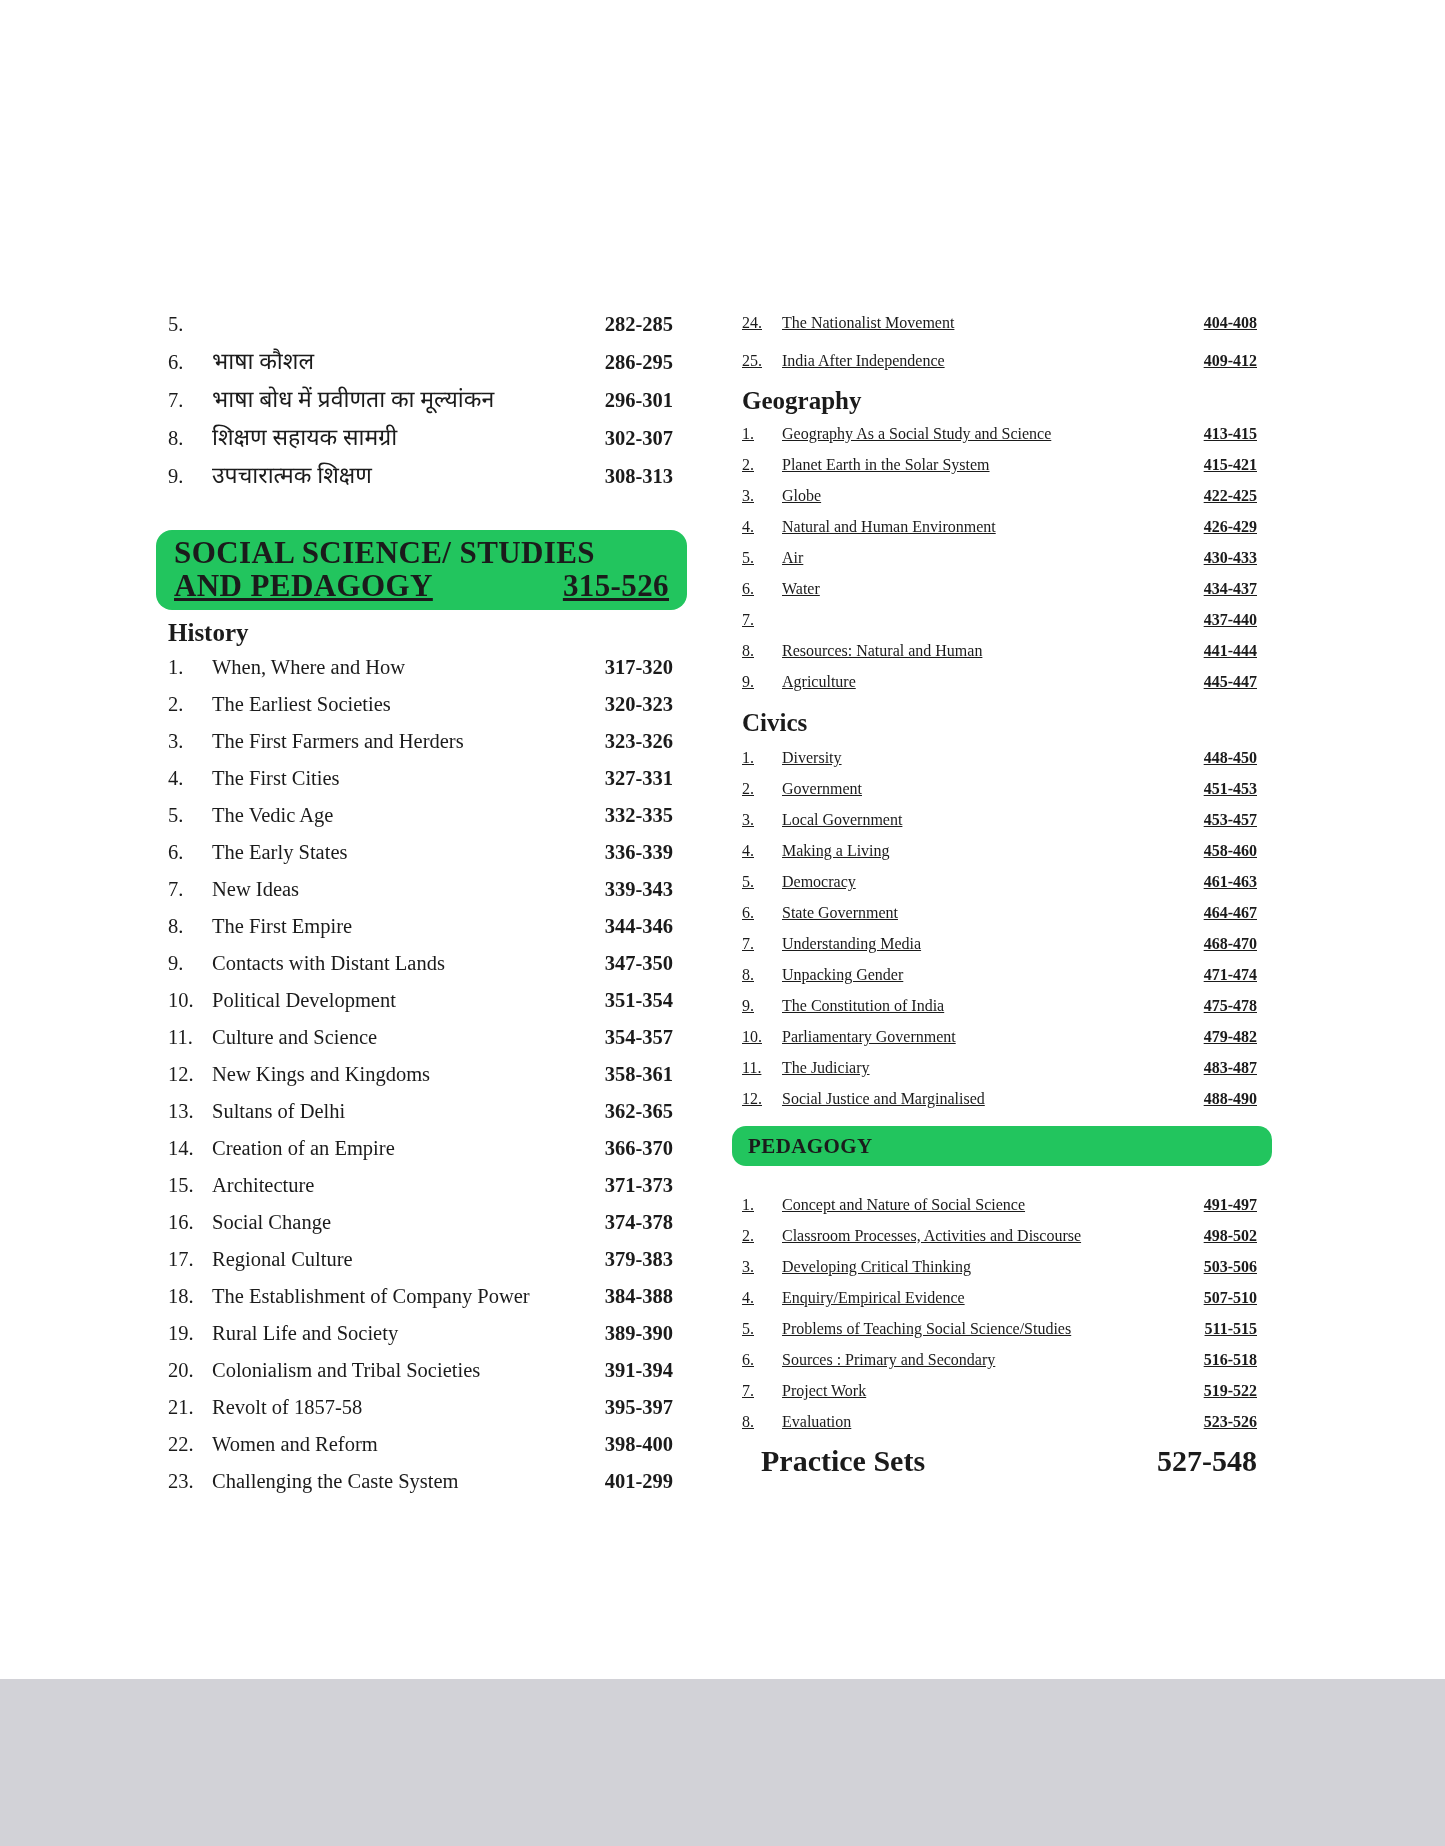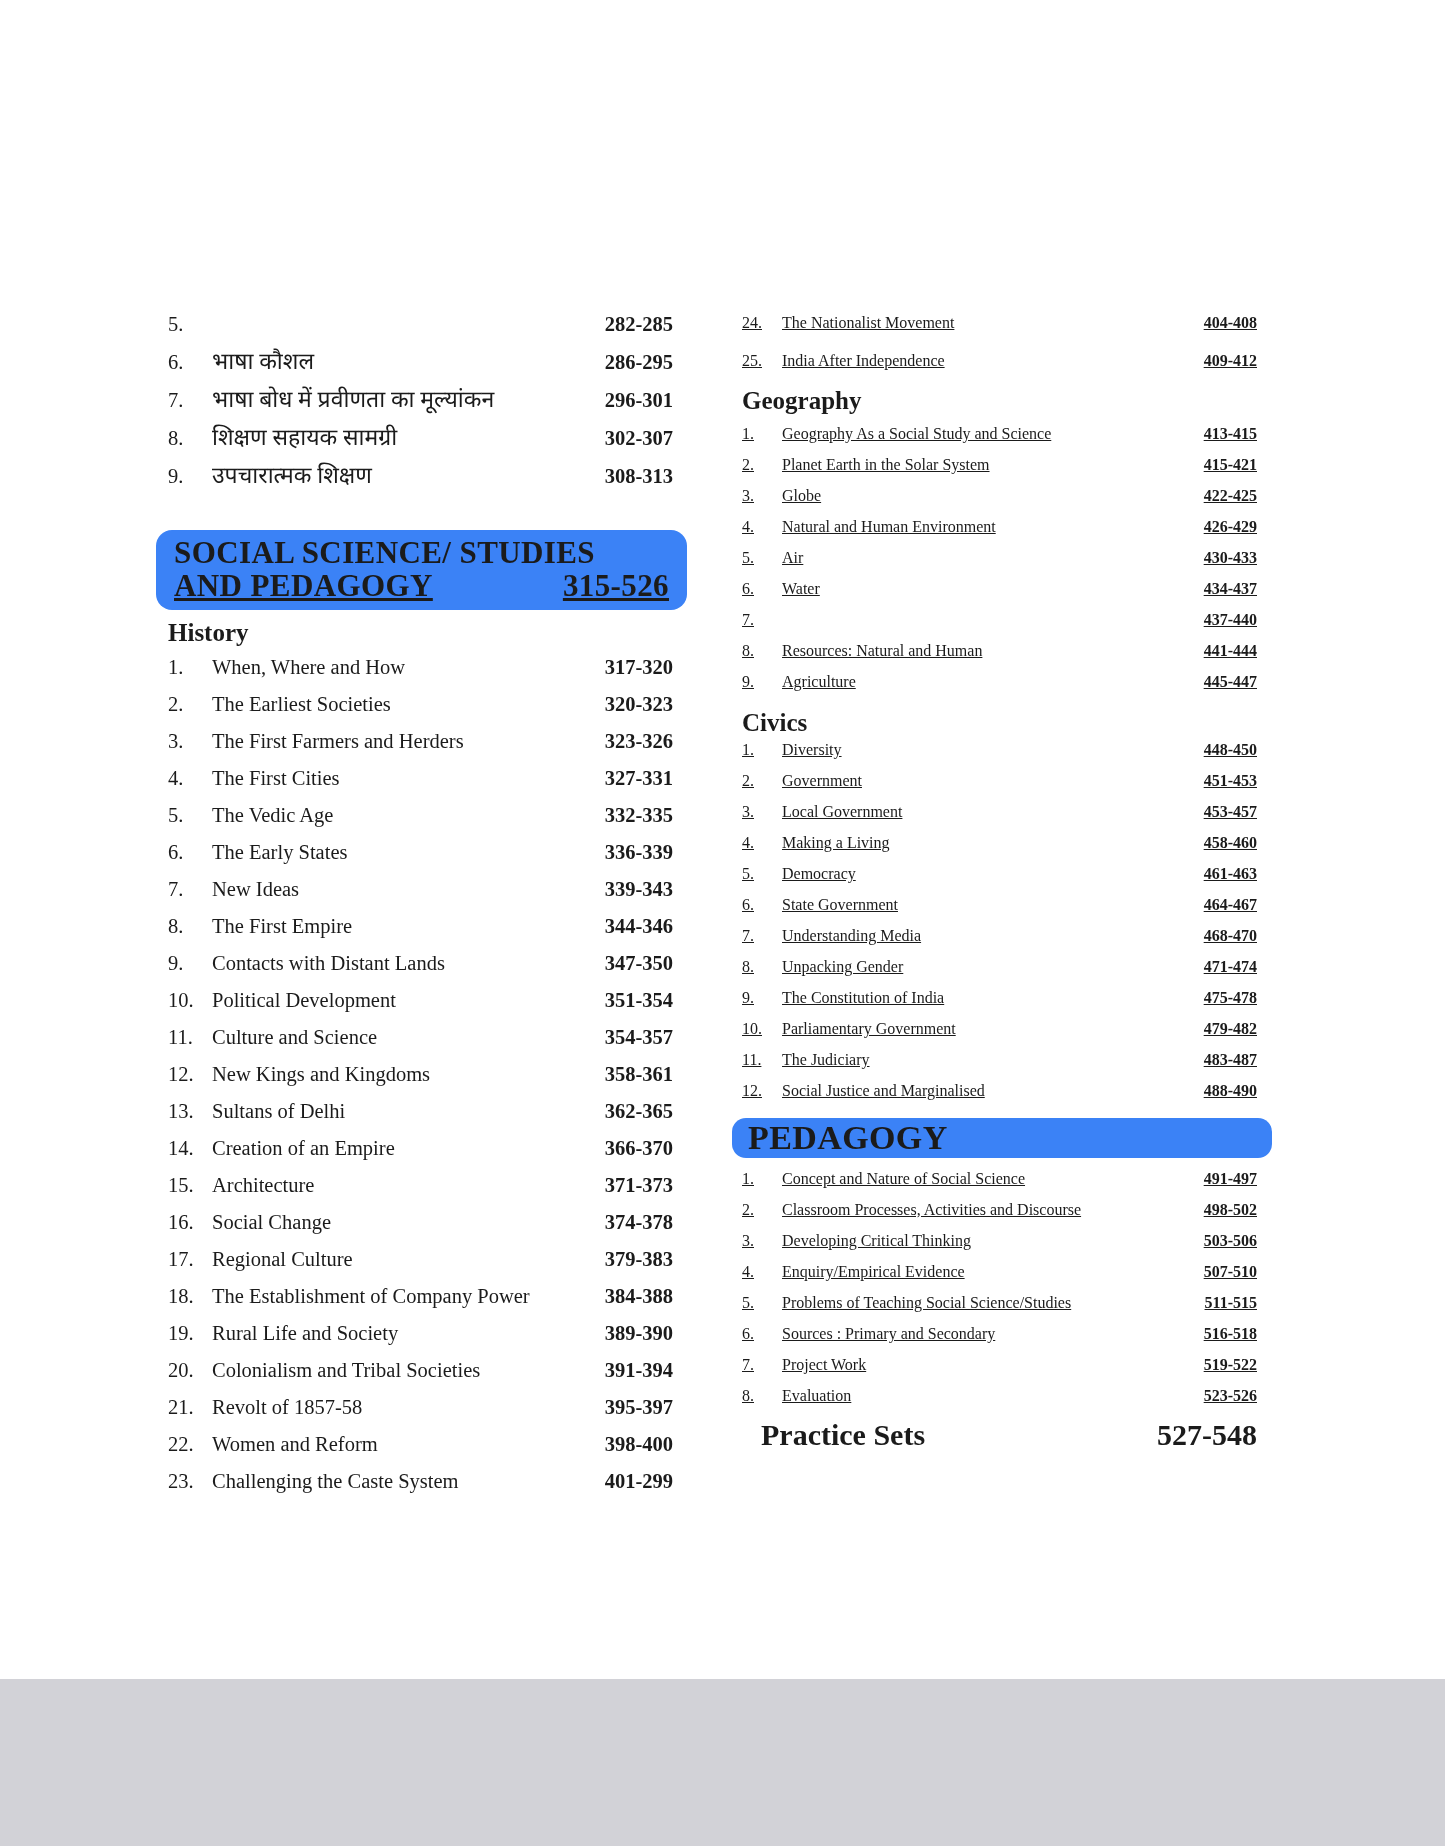--- a/index.html
+++ b/index.html
@@ -27,44 +27,44 @@
 
   
   .list-left .toc-row{font-size:20.5px;line-height:24px;margin-bottom:13px;}
 
   
   .list-right .toc-row{font-size:16px;line-height:24px;margin-bottom:7px;text-decoration:underline;}
   .list-right .toc-row .num{flex:0 0 40px;}
   .hist-cont .toc-row{margin-bottom:14px;}
 
   .section-box{
-    background:#3b82f6;
+    background:#22c55e;
     border-radius:16px;
     font-weight:bold;
     letter-spacing:0.4px;
   }
   .social-box{
     margin:38px -14px 0 -12px;
     padding:6px 18px 8px 18px;
     font-size:31px;line-height:33px;
   }
   .box-line2{display:flex;align-items:baseline;text-decoration:underline;}
   .box-pages{margin-left:auto;}
 
   .subheading{
     margin:10px 0 9px 0;
     font-size:25px;line-height:26px;font-weight:bold;
   }
   .col-right .subheading{margin:0 0 8px 0;line-height:27px;}
-  .col-right .civics-heading{margin-top:15px;margin-bottom:2px;}
+  .col-right .civics-heading{margin-top:15px;margin-bottom:10px;}
 
   .pedagogy-box{
-    margin:15px -15px 9px -10px;
+    margin:15px -15px 27px -10px;
     padding:3px 16px;
-    font-size:34px;line-height:34px;
+    font-size:21px;line-height:34px;
     border-radius:14px;
   }
 
   .practice-sets{
     display:flex;align-items:baseline;
     margin-top:9px;
     font-size:30px;line-height:36px;font-weight:bold;margin-left:19px;
   }
   .practice-sets .ps-pages{margin-left:auto;}
 

